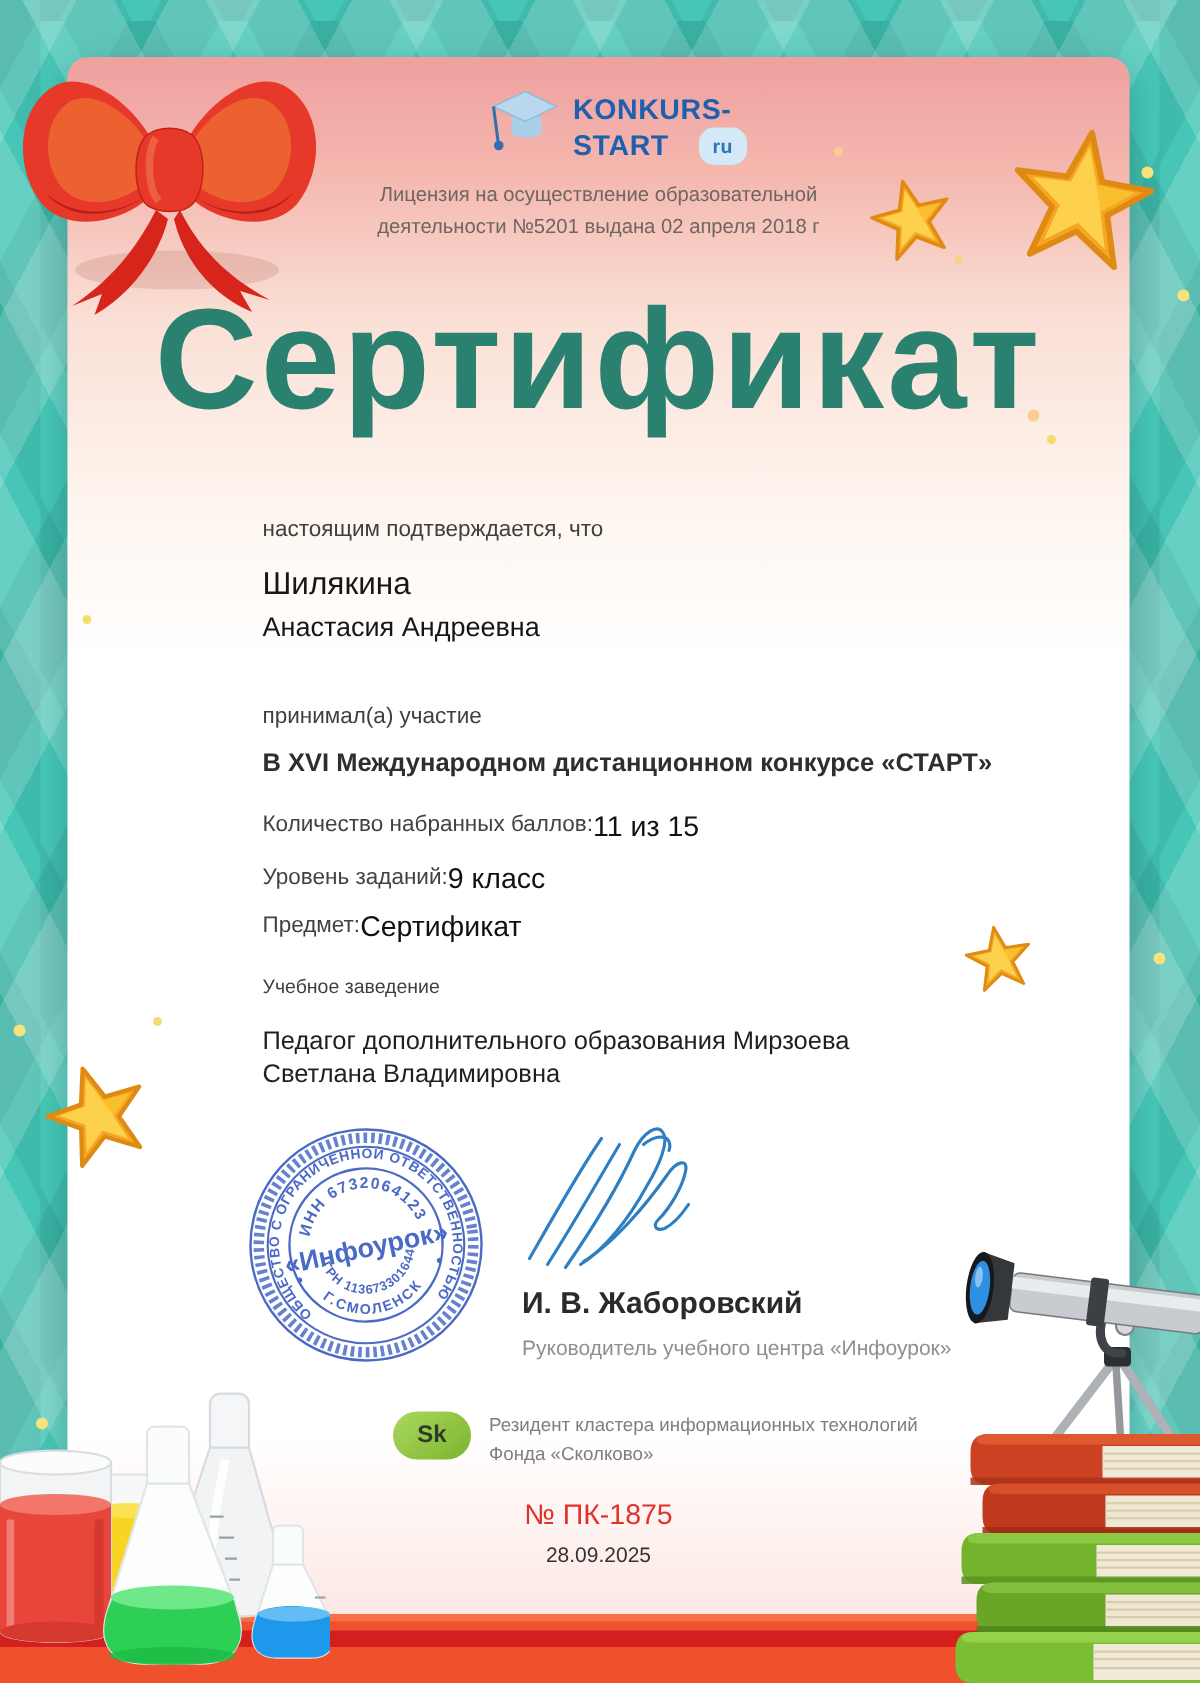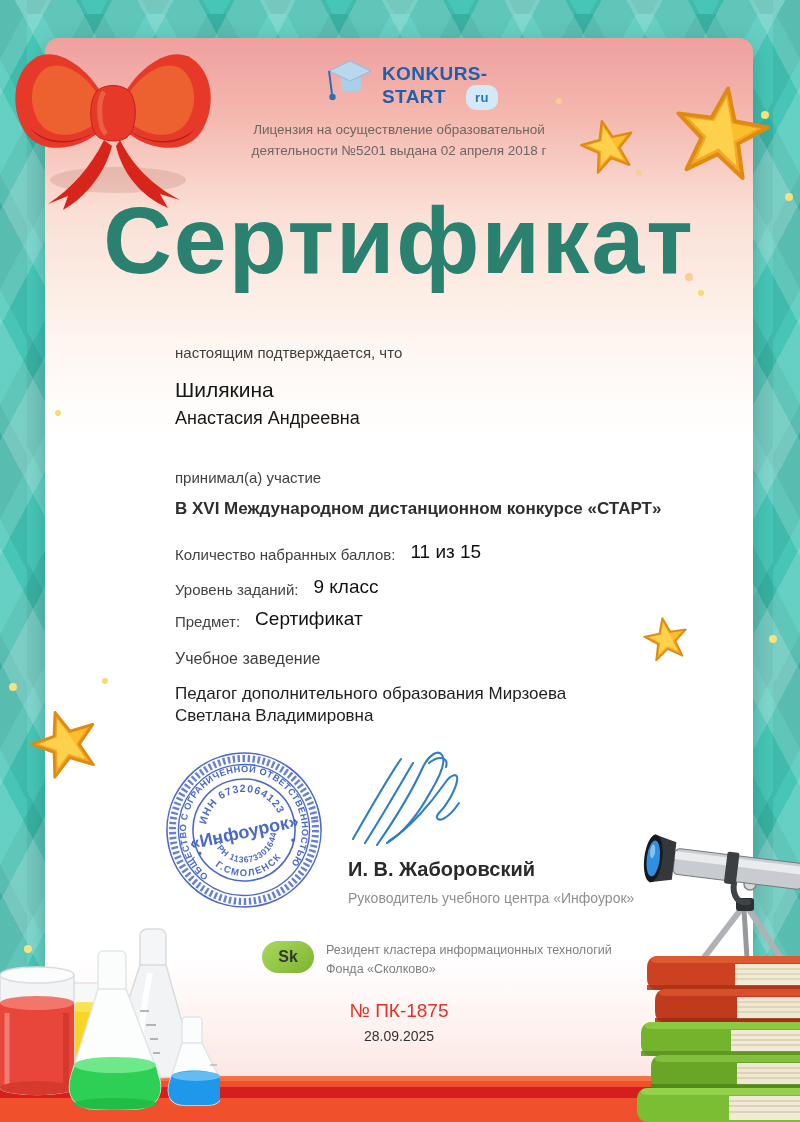--- a/index.html
+++ b/index.html
@@ -24,25 +24,25 @@
   .logo{position:absolute;left:327px;top:56px;z-index:2;display:flex;align-items:flex-start;gap:9px}
   .logo-text{font-weight:bold;color:#1e5fae;font-size:19px;line-height:23px;letter-spacing:.4px;padding-top:6px}
   .ru-pill{display:inline-block;background:#d3e9f8;color:#2d74b5;font-size:13px;font-weight:bold;border-radius:10px;padding:1px 9px;margin-left:20px;vertical-align:1px}
   .license{position:absolute;left:45px;top:119px;width:708px;text-align:center;font-size:13.5px;line-height:21px;color:#6e6660;z-index:2}
   .title{position:absolute;left:45px;top:186px;width:708px;text-align:center;font-size:95px;font-weight:bold;letter-spacing:2px;color:#2b8170;z-index:2}
   .confirm{left:175px;top:344px;font-size:15px;color:#3f3f3f}
   .name1{left:175px;top:378px;font-size:21px;color:#161616}
   .name2{left:175px;top:408px;font-size:18px;color:#161616}
   .particip{left:175px;top:469px;font-size:15px;color:#3f3f3f}
   .contest{left:175px;top:499px;font-size:17px;font-weight:bold;color:#2e2e2e}
-  .row{position:absolute;left:175px;display:flex;align-items:flex-end;gap:15px;z-index:2}
+  .row{position:absolute;left:175px;display:flex;align-items:flex-start;z-index:2}
   .row-score{top:541px}.row-level{top:576px}.row-subj{top:608px}
   .row .lbl{font-size:15px;color:#424242}
   .row .val{font-size:19px;color:#111}
-  .school{left:175px;top:650px;font-size:16px;color:#3f3f3f}
+  .school{left:175px;top:650px;font-size:13px;color:#3f3f3f}
   .teach1{left:175px;top:684px;font-size:17px;color:#1f1f1f}
   .teach2{left:175px;top:706px;font-size:17px;color:#1f1f1f}
   .sig-name{left:348px;top:858px;font-size:20px;font-weight:bold;color:#2a2a2a}
   .sig-role{left:348px;top:890px;font-size:14px;color:#8f8f8f}
   .sk{position:absolute;left:262px;top:941px;display:flex;gap:12px;align-items:flex-start;z-index:2}
   .sk-badge{width:52px;height:32px;border-radius:16px;background:linear-gradient(140deg,#a9d95e,#7db32e);color:#2f3b2a;font-weight:bold;font-size:16px;display:flex;align-items:center;justify-content:center}
   .sk-text{font-size:12.5px;line-height:19px;color:#7e7e7e;padding-top:0px}
   .cert-no{left:45px;top:1000px;width:708px;text-align:center;font-size:19px;color:#e0322b}
   .cert-date{left:45px;top:1028px;width:708px;text-align:center;font-size:14px;color:#333}
   .band{position:absolute;left:0;top:1076px;width:800px;height:46px;background:#f1502d;z-index:5}

